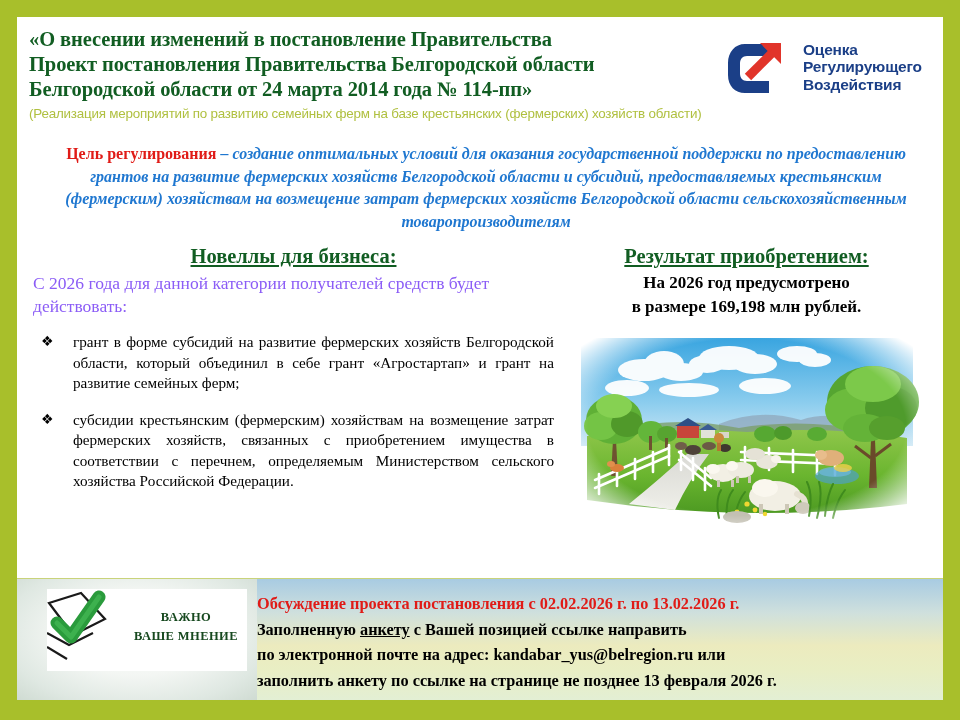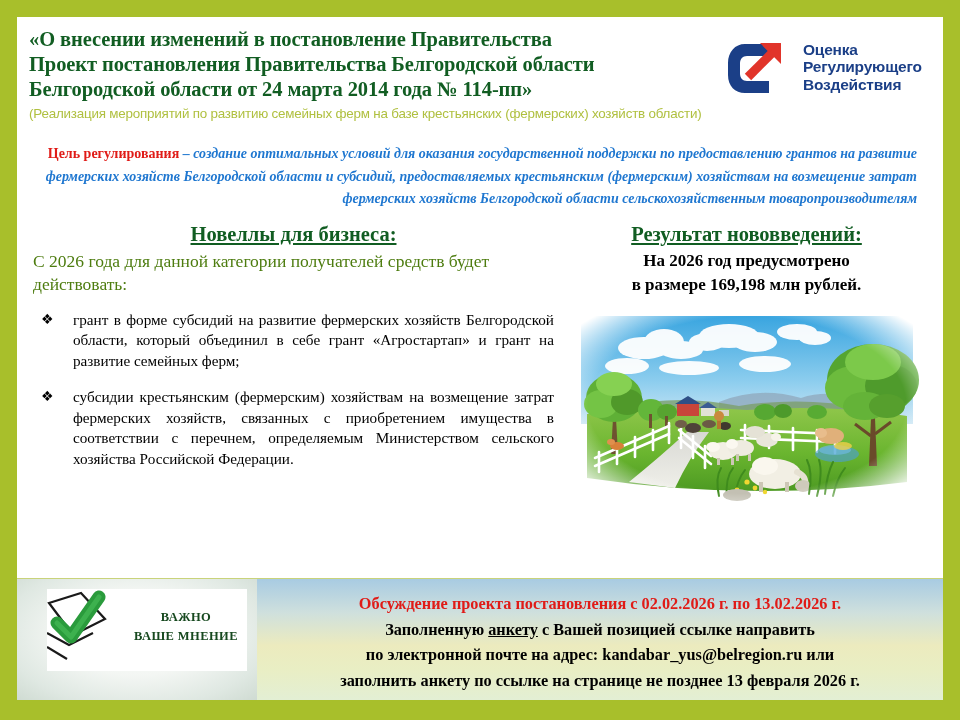--- a/index.html
+++ b/index.html
@@ -35,37 +35,37 @@
     display:flex;align-items:center;gap:16px;
   }
   .logo-mark{position:relative;width:62px;height:60px;flex:none;}
   .logo-text{
     font-family:"Liberation Sans",sans-serif;font-weight:bold;
     color:#1b3f87;font-size:15.5px;line-height:17.5px;letter-spacing:-0.2px;
   }
 
   
   .goal{
-    text-align:right;padding:4px 26px 0 26px;
-    font-size:14px;line-height:22.5px;font-weight:bold;
+    text-align:center;padding:4px 14px 0 26px;
+    font-size:16px;line-height:22.5px;font-weight:bold;
   }
   .goal .lead{color:#e01b17;font-style:normal;}
   .goal .body{color:#1f77d0;font-style:italic;}
 
   
   .columns{display:flex;padding:12px 0 0 0;justify-content:space-between;}
   .col-left{width:545px;padding:0 8px 0 16px;box-sizing:border-box;}
   .col-right{width:381px;padding:0 14px 0 2px;box-sizing:border-box;}
 
   .col-head{
     text-align:center;color:#115d22;font-weight:bold;font-size:20.5px;
     text-decoration:underline;text-underline-offset:2px;margin-bottom:4px;
   }
   .intro{
-    font-size:17.5px;line-height:23px;color:#4d7c0f;text-align:left;margin-bottom:14px;
+    font-size:17.5px;line-height:23px;color:#8b5cf6;text-align:left;margin-bottom:14px;
   }
   .bullets{margin:0;padding:0;list-style:none;}
   .bullets li{
     position:relative;padding-left:40px;margin-bottom:16px;
     font-size:15.2px;line-height:20.5px;text-align:justify;color:#000;
   }
   .bullets li .bul{
     position:absolute;left:8px;top:-1px;font-size:14px;color:#000;
     font-family:"DejaVu Sans",sans-serif;
   }
@@ -102,21 +102,21 @@
   .vazhno .vtext{
     position:absolute;right:8px;top:19px;width:106px;text-align:center;
     color:#17491f;font-weight:bold;font-size:12.5px;line-height:19px;
     font-family:"Liberation Serif",serif;letter-spacing:0.4px;
   }
   .bottom-right{
     flex:1;position:relative;
     background:linear-gradient(180deg,#a8cbe2 0%, #cfe0dd 28%, #ecebbe 55%, #e9eec4 75%, #e3efd4 100%);
   }
   .bottom-right .btext{
-    position:absolute;left:0;right:0;top:12px;text-align:center;
+    position:absolute;left:0;right:0;top:12px;
     font-weight:bold;line-height:25.5px;
   }
   .btext .l1{color:#e01b17;font-size:16.3px;}
   .btext .l2,.btext .l3,.btext .l4{color:#000;font-size:16.3px;}
   .btext u{text-decoration:underline;}
 </style>
 </head>
 <body>
 
 <div id="slide">
@@ -164,21 +164,21 @@
             <span>грант в форме субсидий на развитие фермерских хозяйств Белгородской области, который объединил в себе грант «Агростартап» и грант на развитие семейных ферм;</span>
           </li>
           <li>
             <span class="bul">❖</span>
             <span>субсидии крестьянским (фермерским) хозяйствам на возмещение затрат фермерских хозяйств, связанных с приобретением имущества в соответствии с перечнем, определяемым Министерством сельского хозяйства Российской Федерации.</span>
           </li>
         </ul>
       </div>
 
       <div class="col-right">
-        <div class="col-head">Результат нововведений:</div>
+        <div class="col-head">Результат приобретением:</div>
         <div class="result-text">На 2026 год предусмотрено</div>
         <div class="result-text">в размере 169,198 млн рублей.</div>
 
         <div class="farm">
           <svg width="356" height="198" viewBox="0 0 356 198" aria-hidden="true">
             <defs>
               <radialGradient id="vig" cx="50%" cy="50%" r="62%">
                 <stop offset="0%" stop-color="#fff" stop-opacity="0"></stop>
                 <stop offset="72%" stop-color="#fff" stop-opacity="0"></stop>
                 <stop offset="100%" stop-color="#ffffff" stop-opacity="1"></stop>

